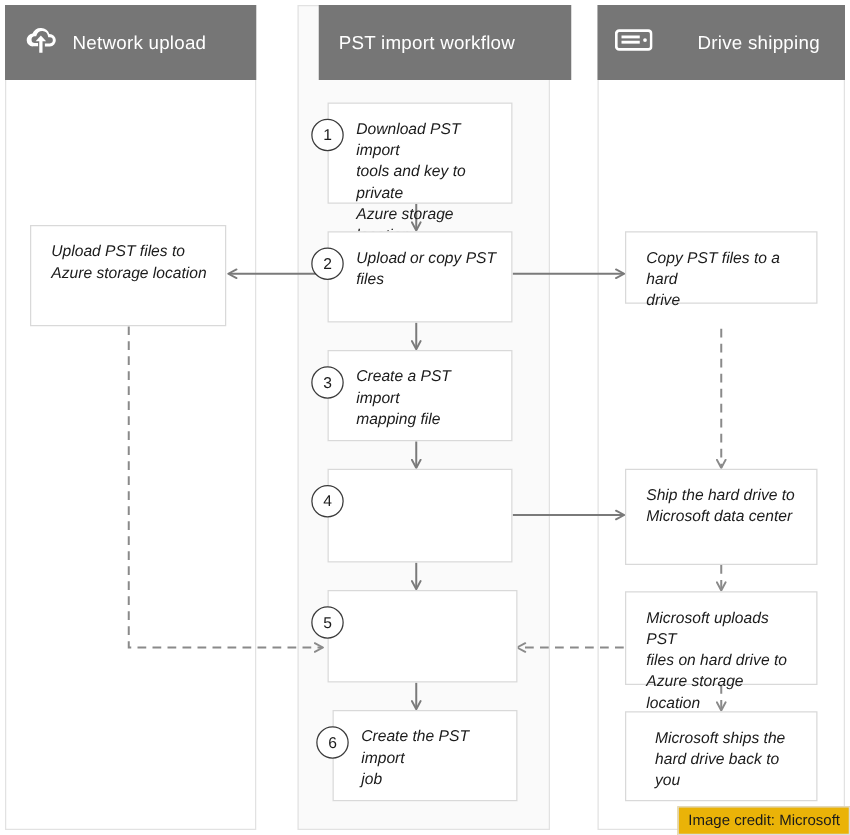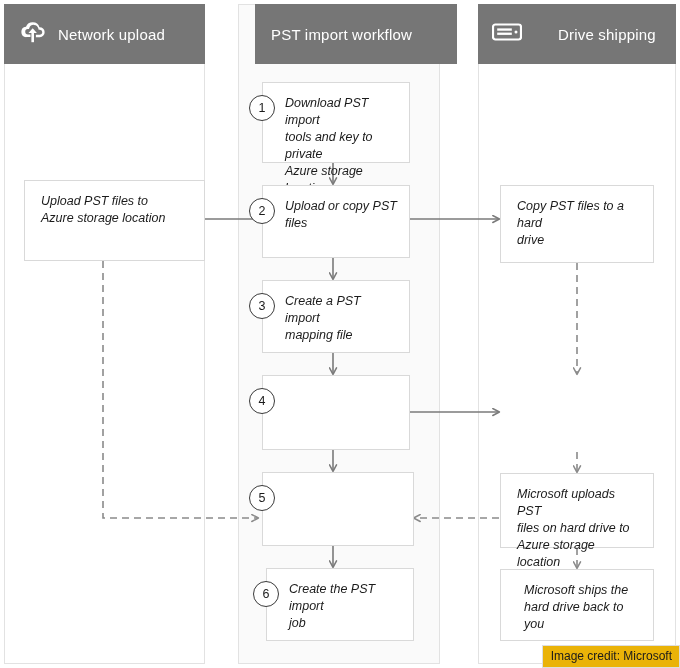--- a/index.html
+++ b/index.html
@@ -165,21 +165,21 @@
 
     <line x1="577" y1="263" x2="577" y2="374" stroke="#8a8a8a" stroke-width="1.6" stroke-dasharray="7,5" marker-end="url(#ahd)"></line>
 
     <line x1="577" y1="452" x2="577" y2="472" stroke="#8a8a8a" stroke-width="1.6" stroke-dasharray="7,5" marker-end="url(#ahd)"></line>
 
     <line x1="577" y1="548" x2="577" y2="568" stroke="#8a8a8a" stroke-width="1.6" stroke-dasharray="7,5" marker-end="url(#ahd)"></line>
 
     <line x1="499" y1="518" x2="414" y2="518" stroke="#8a8a8a" stroke-width="1.6" stroke-dasharray="7,5" marker-end="url(#ahd)"></line>
   </svg>
 
-  <div class="node" style="left:24px; top:180px; width:181px; height:81px;">
+  <div class="node" style="left:24px; top:180px; width:157px; height:81px;">
     <span class="node-text">Upload PST files to
 Azure storage location</span>
   </div>
 
   <div class="node numbered" style="left:262px; top:82px; width:148px; height:81px;">
     <span class="step-badge">1</span>
     <span class="node-text">Download PST import
 tools and key to private
 Azure storage location</span>
   </div>
@@ -203,25 +203,29 @@
   <div class="node numbered" style="left:262px; top:472px; width:152px; height:74px;">
     <span class="step-badge">5</span>
   </div>
 
   <div class="node numbered" style="left:266px; top:568px; width:148px; height:73px;">
     <span class="step-badge">6</span>
     <span class="node-text">Create the PST import
 job</span>
   </div>
 
-  <div class="node" style="left:500px; top:185px; width:154px; height:78px;">
+  <div class="node" style="left:500px; top:185px; width:154px; height:58px;">
     <span class="node-text">Copy PST files to a hard
 drive</span>
   </div>
 
+  <div class="node" style="left:500px; top:375px; width:154px; height:77px;">
+    <span class="node-text">Ship the hard drive to
+Microsoft data center</span>
+  </div>
 
   <div class="node" style="left:500px; top:473px; width:154px; height:75px;">
     <span class="node-text">Microsoft uploads PST
 files on hard drive to
 Azure storage location</span>
   </div>
 
   <div class="node" style="left:500px; top:569px; width:154px; height:72px;padding-left:23px;">
     <span class="node-text">Microsoft ships the
 hard drive back to you</span>

